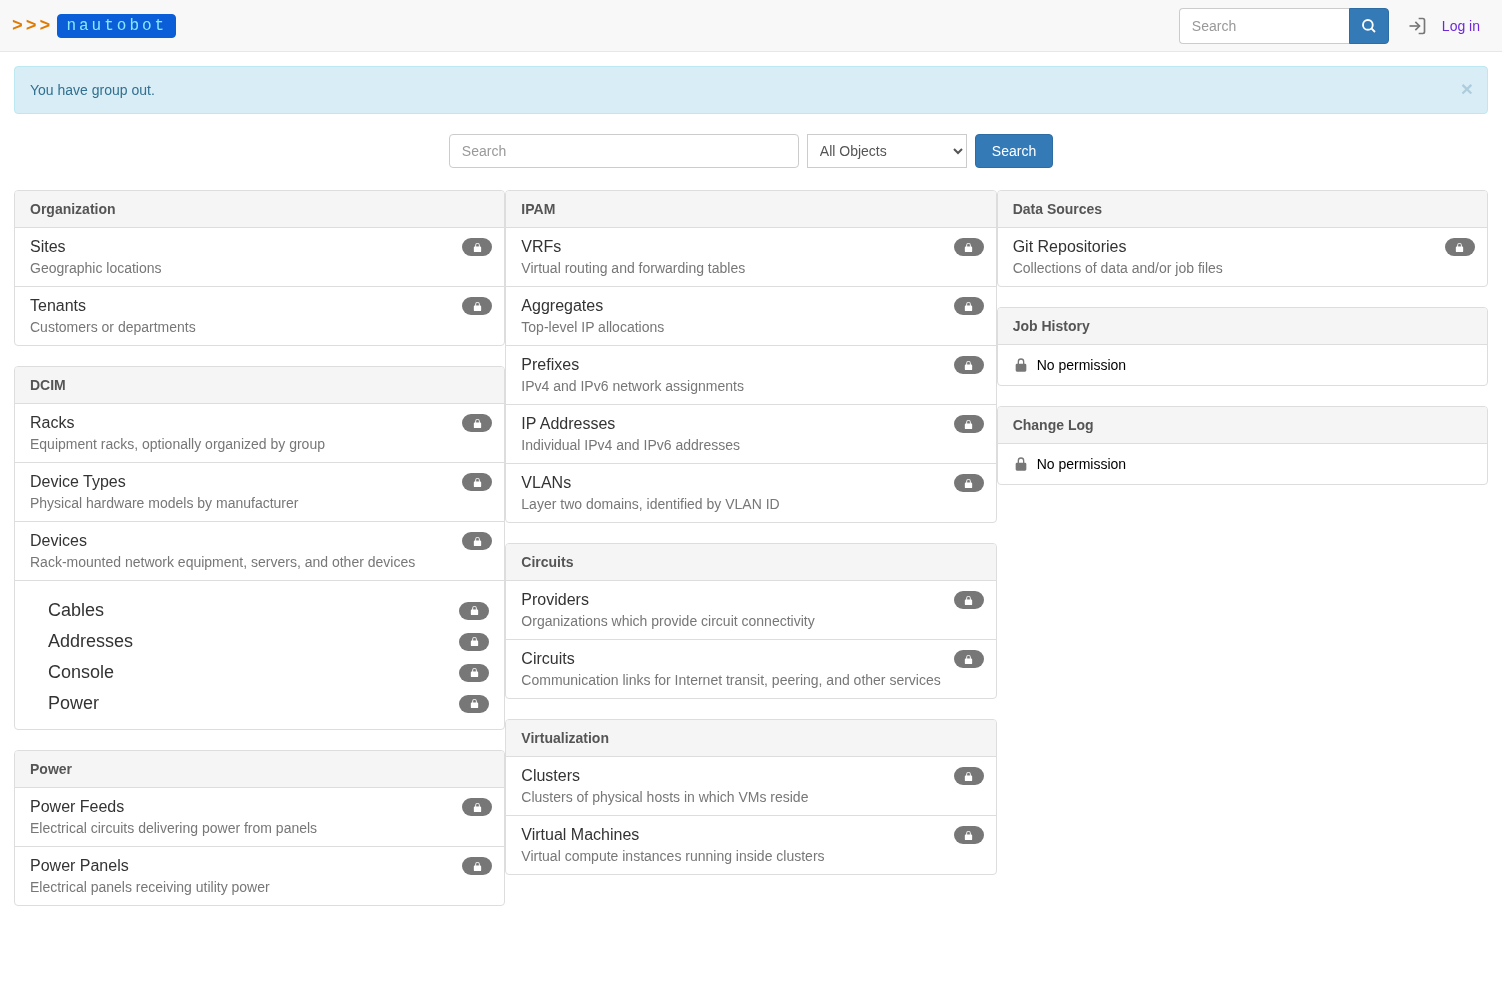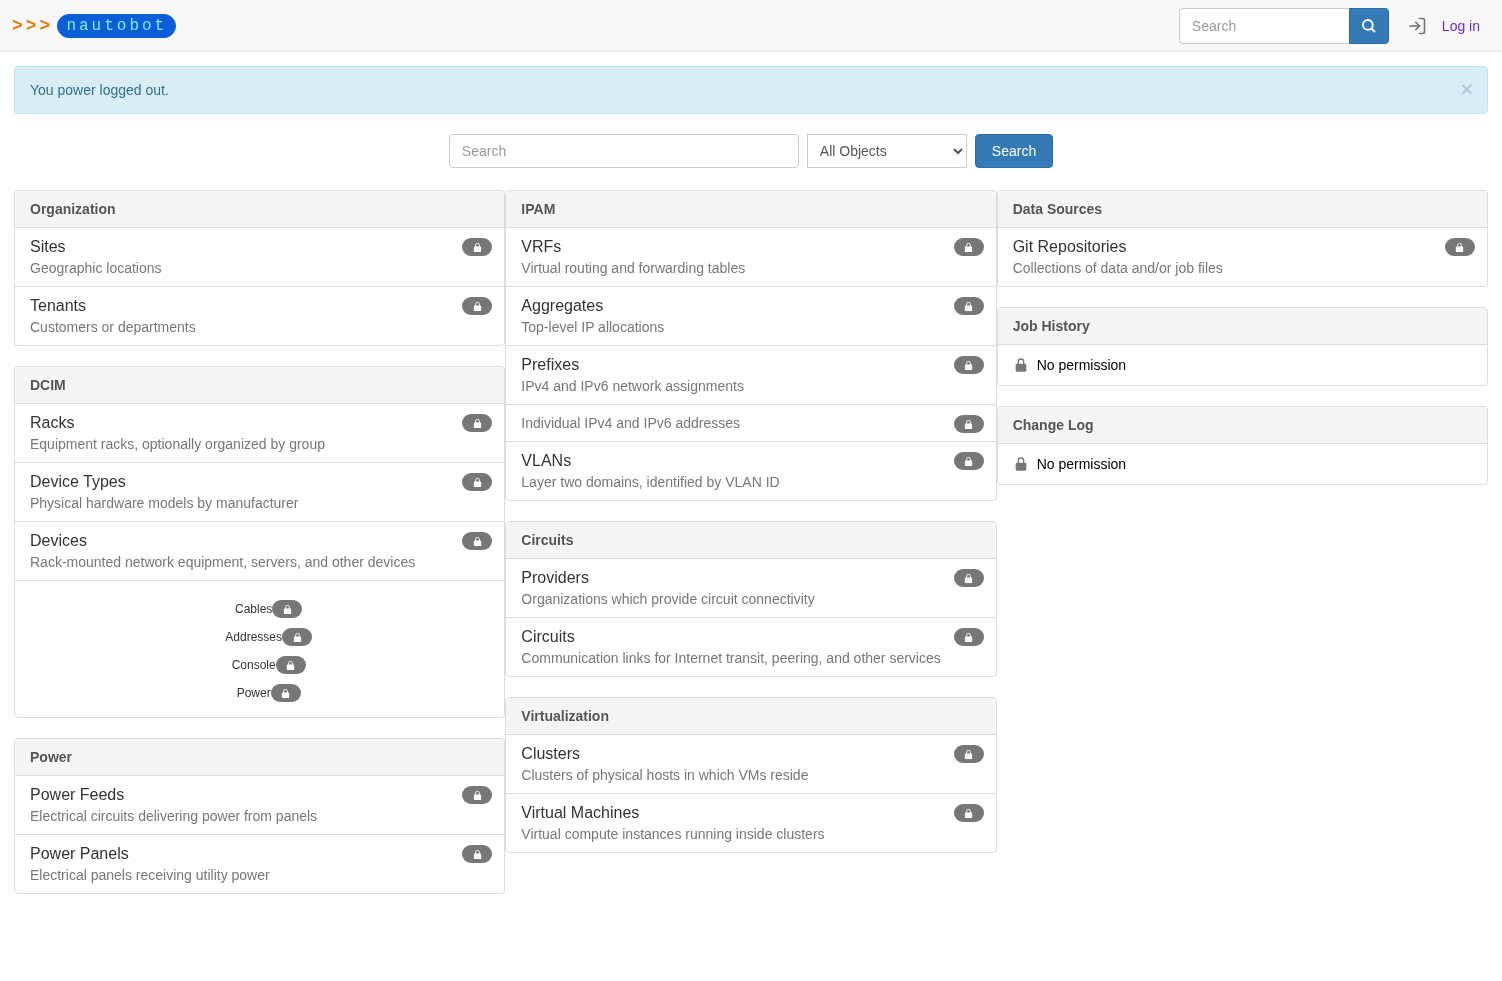--- a/index.html
+++ b/index.html
@@ -14,21 +14,21 @@
   border-bottom: 1px solid #e7e7e7;
   height: 52px;
   display: flex;
   align-items: center;
   padding: 0 12px;
   justify-content: space-between;
 }
 .navbar-left { display: flex; align-items: center; }
 .logo { display: flex; align-items: center; font-family: "Courier New", monospace; font-size: 16px; letter-spacing: 3px; }
 .logo-prompt { color: #e07b00; font-weight: bold; margin-right: 4px; font-size:18px;}
-.logo-name { background: #0b5ed7; color: #87e8ff; padding: 2px 8px; border-radius: 12px; border:1px solid #0b5ed7; }
+.logo-name { background: #0b5ed7; color: #87e8ff; padding: 2px 8px; border-radius: 4px; border:1px solid #0b5ed7; }
 .navbar-right { display: flex; align-items: center; gap: 8px; }
 .nav-search { display: flex; }
 .nav-search input {
   width: 170px; height: 36px; border: 1px solid #ccc; border-right: none;
   border-radius: 4px 0 0 4px; padding: 6px 12px; font-size: 14px; color: #555;
 }
 .nav-search input::placeholder { color: #999; }
 .nav-search-btn {
   width: 40px; height: 36px; background: #337ab7; border: 1px solid #2e6da4;
   border-radius: 0 4px 4px 0; display: flex; align-items: center; justify-content: center;
@@ -78,22 +78,22 @@
 }
 .list-item h4 a { color: #333; text-decoration: none; }
 .list-item p { font-size: 14px; color: #777; }
 .lock-badge {
   position: absolute; right: 12px; top: 10px; background: #777; color: #fff;
   border-radius: 10px; padding: 2px 9px; display: inline-flex; align-items: center;
   justify-content: center; font-size: 11px; min-width: 30px; height: 18px;
 }
 .sublist { padding-left: 18px; margin-top: 4px; }
 .subitem {
-  display: flex; justify-content: center; align-items: center;
-  padding: 5px 0; font-size: 12px; color: #333;
+  display: flex; justify-content: space-between; align-items: center;
+  padding: 5px 0; font-size: 18px; color: #333;
 }
 .subitem .lock-badge { position: static; }
 .subitem a { color: #333; text-decoration: none; }
 
 svg { display: block; }
 </style>
 </head>
 <body>
 
 <div class="navbar">
@@ -120,21 +120,21 @@
           <path d="M15 12H3"></path>
         </svg>
       <span>Log in</span>
     </a>
   </div>
 </div>
 
 <div class="container">
 
   <div class="alert">
-    <span>You power logged out.</span>
+    <span>You have group out.</span>
     <button class="alert-close">×</button>
   </div>
 
   <form class="main-search">
     <input type="text" placeholder="Search" style="">
     <select>
       <option>All Objects</option>
     </select>
     <button type="button" class="main-search-btn">Search</button>
   </form>
@@ -302,20 +302,21 @@
             <span class="lock-badge">
               <span>
                 <svg width="11" height="11" viewBox="0 0 24 24" fill="#fff">
                   <path d="M18 10h-1V7a5 5 0 0 0-10 0v3H6a2 2 0 0 0-2 2v8a2 2 0 0 0 2 2h12a2 2 0 0 0 2-2v-8a2 2 0 0 0-2-2zM9 7a3 3 0 1 1 6 0v3H9V7z"></path>
                 </svg>
               </span>
             </span>
             <p>IPv4 and IPv6 network assignments</p>
           </div>
           <div class="list-item">
+            <h4><a>IP Addresses</a></h4>
             <span class="lock-badge">
               <span>
                 <svg width="11" height="11" viewBox="0 0 24 24" fill="#fff">
                   <path d="M18 10h-1V7a5 5 0 0 0-10 0v3H6a2 2 0 0 0-2 2v8a2 2 0 0 0 2 2h12a2 2 0 0 0 2-2v-8a2 2 0 0 0-2-2zM9 7a3 3 0 1 1 6 0v3H9V7z"></path>
                 </svg>
               </span>
             </span>
             <p>Individual IPv4 and IPv6 addresses</p>
           </div>
           <div class="list-item">

